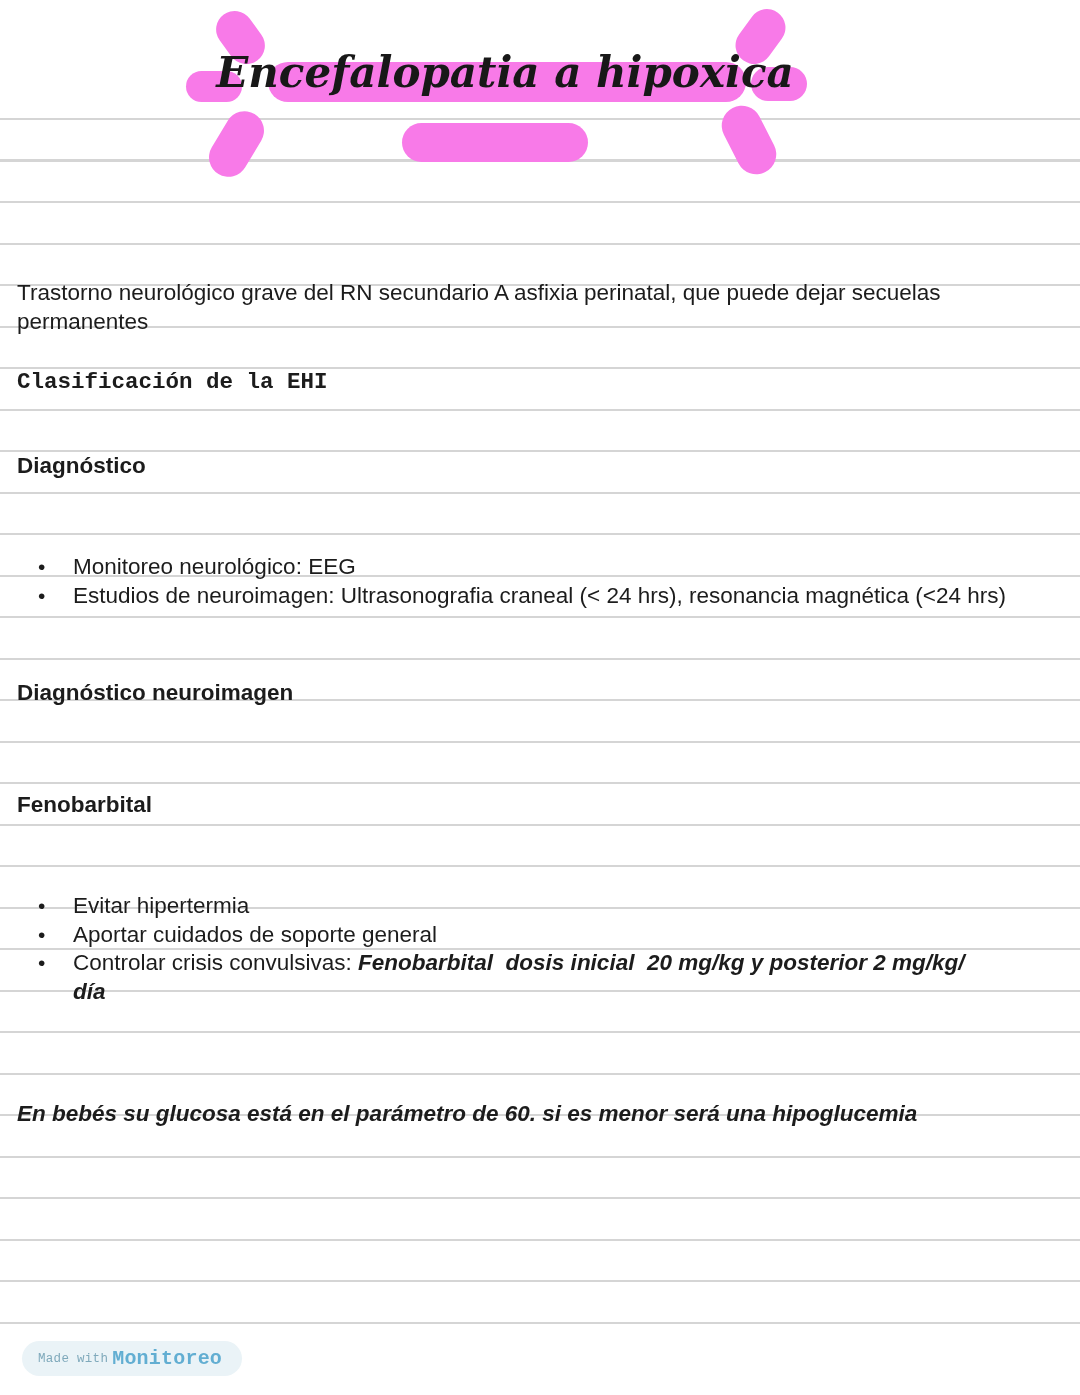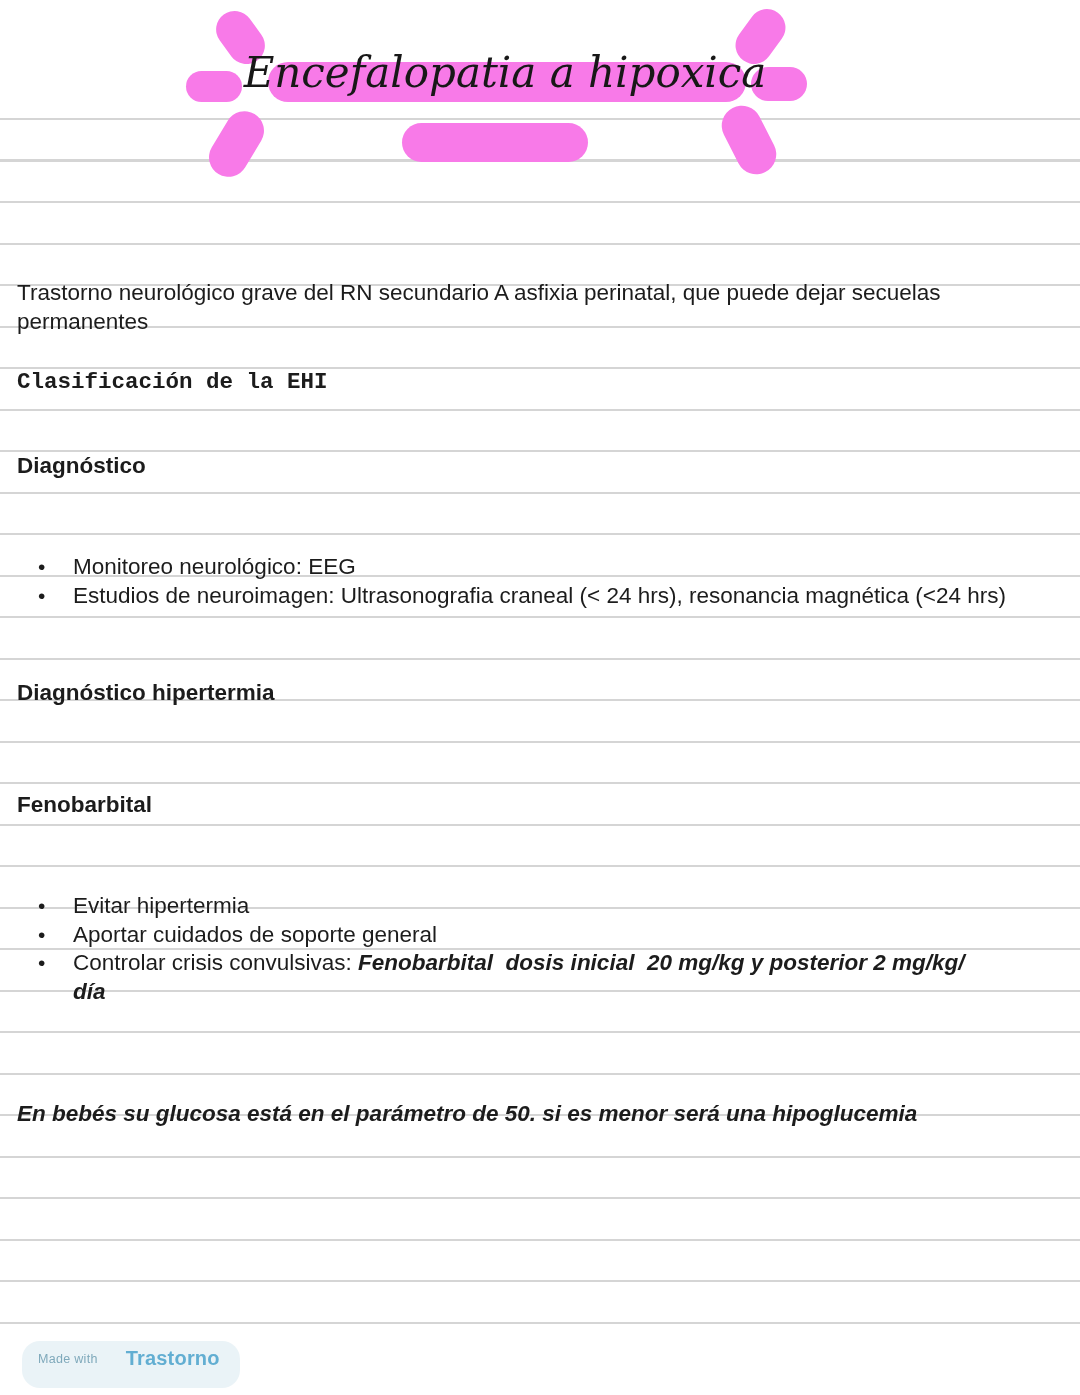--- a/index.html
+++ b/index.html
@@ -25,21 +25,21 @@
   .pl-top{left:222px;top:9px;width:37px;height:57px;transform:rotate(-36deg);}
   .pl-mid{left:186px;top:71px;width:56px;height:31px;}
   .pl-bot{left:217px;top:109px;width:39px;height:70px;transform:rotate(31deg);}
   .pr-top{left:742px;top:7px;width:37px;height:59px;transform:rotate(36deg);}
   .pr-mid{left:751px;top:67px;width:56px;height:34px;}
   .pr-bot{left:729px;top:104px;width:40px;height:72px;transform:rotate(-27deg);}
   
   .title-line{
     position:absolute;z-index:3;text-align:center;
     font-family:"DejaVu Serif","Liberation Serif",serif;
-    font-style:italic;font-weight:normal;color:#181818;
+    font-style:italic;font-weight:bold;color:#181818;
   }
   .title-1{left:100px;top:48px;width:810px;font-size:42px;}
   .title-2{left:96px;top:112px;width:810px;font-size:40px;}
   
   .txt{position:absolute;z-index:3;font-size:22.5px;line-height:28.5px;margin-top:26px;}
   .intro{left:17px;top:253px;width:1040px;}
   .heading{position:absolute;z-index:3;font-size:22.5px;font-weight:bold;}
   .h-clasificacion{left:17px;top:369px;font-family:Liberation Mono, monospace;}
   .h-diagnostico{left:17px;top:453px;}
   .h-diferencial{left:17px;top:680px;}
@@ -53,24 +53,24 @@
   ul.bullets li{position:relative;padding-left:41px;}
   ul.bullets li::before{
     content:"\2022";position:absolute;left:6px;top:0;
     font-size:21px;color:#1c1c1c;
   }
   .emph{font-weight:bold;font-style:italic;white-space:pre-wrap;}
   .note{left:17px;top:1074px;width:1045px;font-weight:bold;font-style:italic;}
   
   .badge{
     position:absolute;left:22px;top:1341px;z-index:3;
-    display:inline-flex;align-items:center;gap:28px;
+    display:inline-flex;align-items:center;gap:4px;
     background:#eaf3f7;border-radius:18px;height:35px;
-    padding:0 20px 12px 16px;border:none;cursor:pointer;
-    font-family:Liberation Sans, sans-serif;
+    padding:0 20px 0 16px;border:none;cursor:pointer;
+    font-family:Liberation Mono, monospace;
   }
   .badge-made{font-size:12.5px;color:#7fa9bb;letter-spacing:0.3px;}
   .badge-brand{font-size:20px;color:#62aed2;font-weight:600;letter-spacing:0.2px;}
 </style>
 </head>
 <body>
 
 <div class="page">
 
   <div class="ruled-lines"></div>
@@ -90,29 +90,29 @@
   <div class="txt intro">Trastorno neurológico grave del RN secundario A asfixia perinatal, que puede dejar secuelas permanentes</div>
 
   <div class="heading h-clasificacion">Clasificación de la EHI</div>
   <div class="heading h-diagnostico">Diagnóstico</div>
 
   <ul class="bullets bullets-diag">
     <li>Monitoreo neurológico: EEG</li>
     <li>Estudios de neuroimagen: Ultrasonografia craneal (&lt; 24 hrs), resonancia magnética (&lt;24 hrs)</li>
   </ul>
 
-  <div class="heading h-diferencial">Diagnóstico hipertermia</div>
+  <div class="heading h-diferencial">Diagnóstico neuroimagen</div>
   <div class="heading h-tratamiento">Fenobarbital</div>
 
   <ul class="bullets bullets-treat">
     <li>Evitar hipertermia</li>
     <li>Aportar cuidados de soporte general</li>
     <li><span>Controlar crisis convulsivas: </span><span class="emph">Fenobarbital  dosis inicial  20 mg/kg y posterior 2 mg/kg/</span><br><span class="emph">día</span></li>
   </ul>
 
-  <div class="txt note">En bebés su glucosa está en el parámetro de 50. si es menor será una hipoglucemia</div>
+  <div class="txt note">En bebés su glucosa está en el parámetro de 60. si es menor será una hipoglucemia</div>
 
   <div class="badge">
     <span class="badge-made">Made with</span>
-    <span class="badge-brand">Trastorno</span>
+    <span class="badge-brand">Monitoreo</span>
   </div>
 
 </div>
 
 </body></html>

